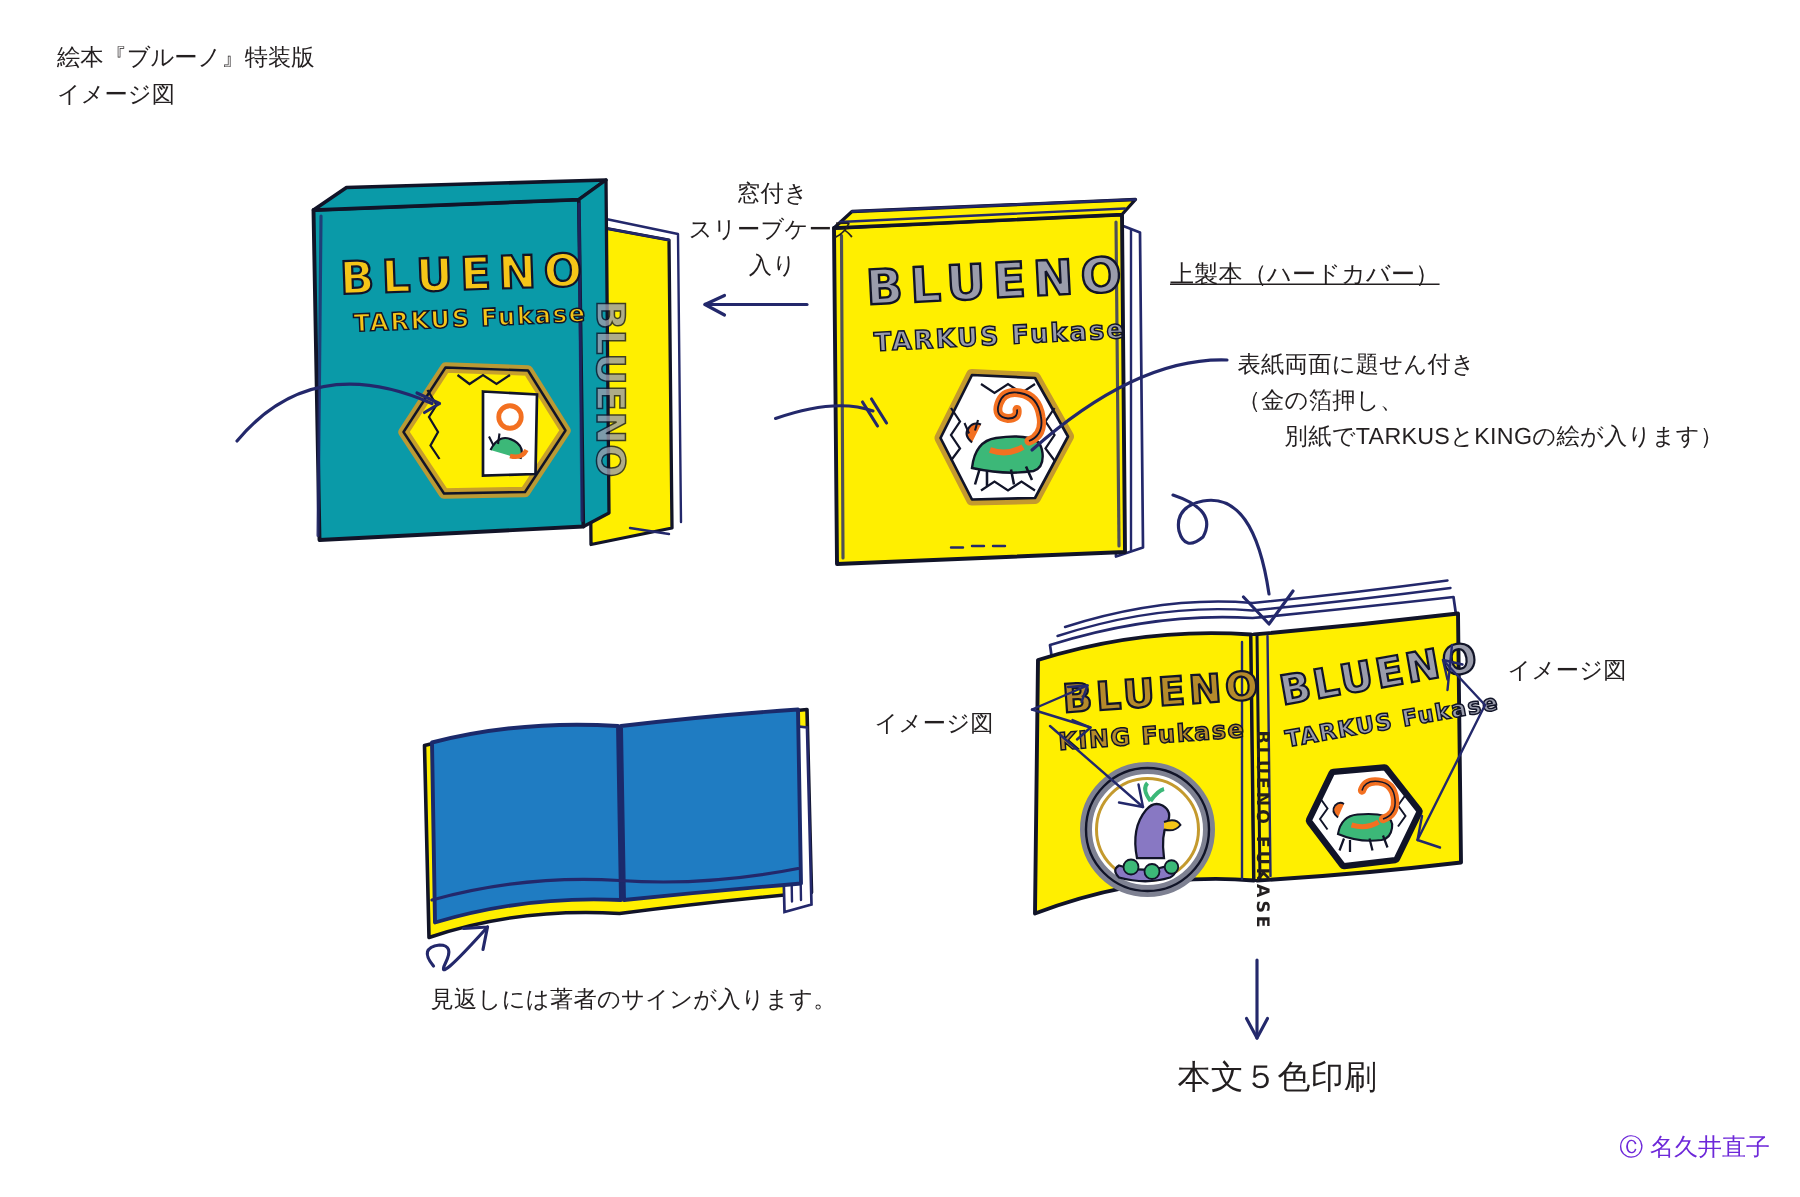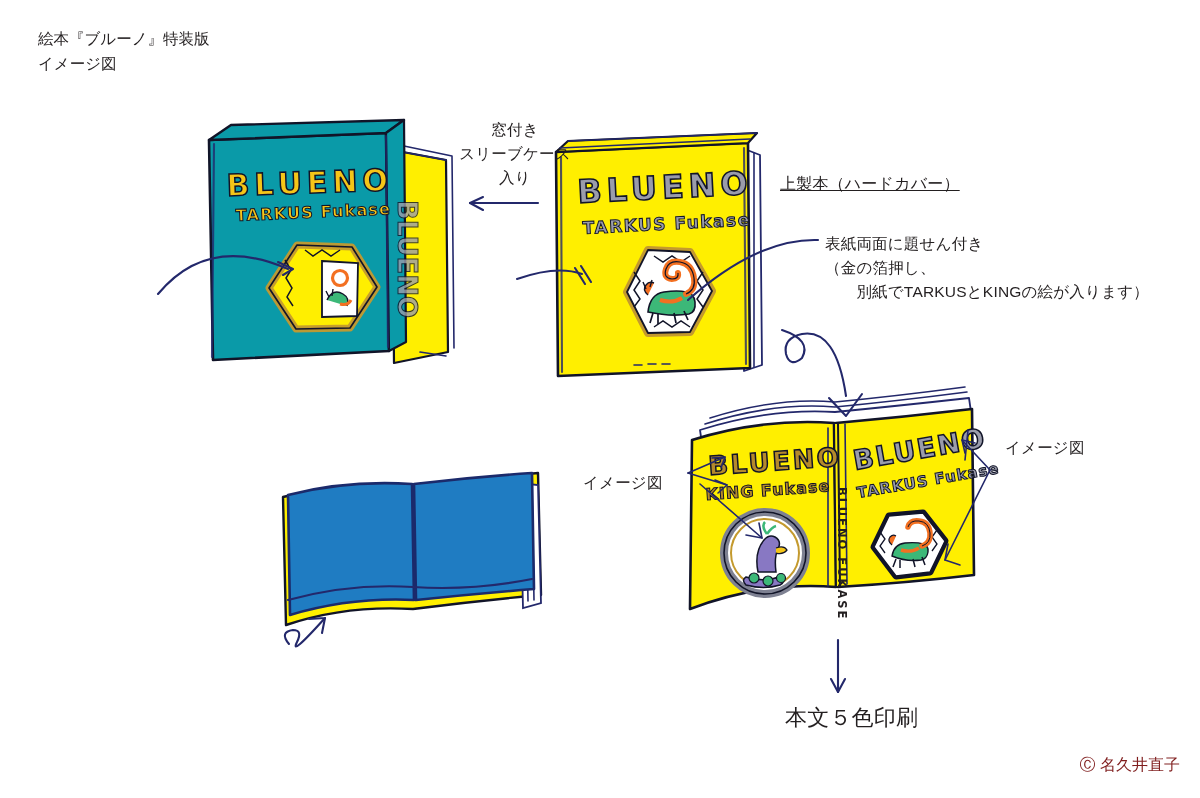--- a/index.html
+++ b/index.html
@@ -8,21 +8,21 @@
     background:#ffffff;
     font-family:"Liberation Sans","DejaVu Sans",sans-serif;
     color:#231f20;
     overflow:hidden;
     position:relative;
   }
   .stage{position:absolute;left:0;top:0;width:1200px;height:798px;}
   .lbl{position:absolute;font-size:15.5px;line-height:1.55;color:#231f20;white-space:pre;letter-spacing:.2px;}
   .lbl.c{text-align:center;}
   .title{position:absolute;left:38px;top:26px;font-size:15.5px;line-height:1.62;white-space:pre;color:#231f20;}
-  .credit{position:absolute;right:20px;bottom:22px;font-size:16px;color:#7f1d1d;white-space:pre;}
+  .credit{position:absolute;right:20px;bottom:22px;font-size:16px;color:#6d28d9;white-space:pre;}
   svg{position:absolute;left:0;top:0;overflow:visible;}
   .ink{fill:none;stroke:#23286b;stroke-width:2.1;stroke-linecap:round;stroke-linejoin:round;}
   .ink-thin{fill:none;stroke:#23286b;stroke-width:1.6;stroke-linecap:round;stroke-linejoin:round;}
   .hand{font-family:"DejaVu Sans",sans-serif;font-weight:700;}
 </style>
 </head>
 <body>
 
 <div class="stage">
 
@@ -251,18 +251,19 @@
   <div class="lbl" style="left:825px;top:232px;">表紙両面に題せん付き
 （金の箔押し、
 　　別紙でTARKUSとKINGの絵が入ります）</div>
 
 
 
   <div class="lbl" style="left:583px;top:471px;">イメージ図</div>
 
   <div class="lbl" style="left:1005px;top:436px;">イメージ図</div>
 
+  <div class="lbl" style="left:287px;top:655px;">見返しには著者のサインが入ります。</div>
 
   <div class="lbl" style="left:785px;top:701px;font-size:22px;">本文５色印刷</div>
 
   <div class="credit">Ⓒ 名久井直子</div>
 
 </div>
 
 </body></html>

